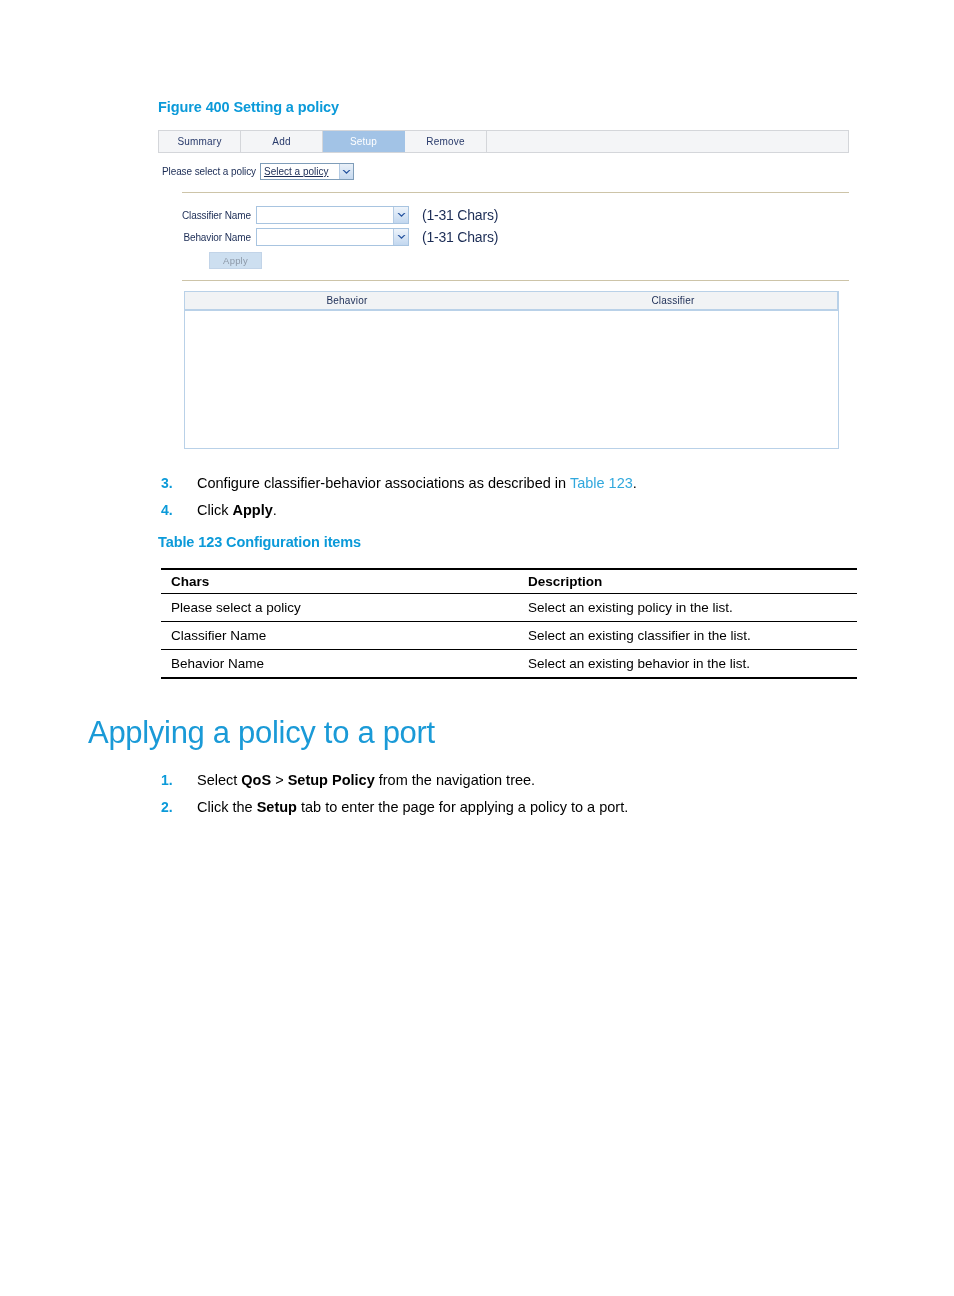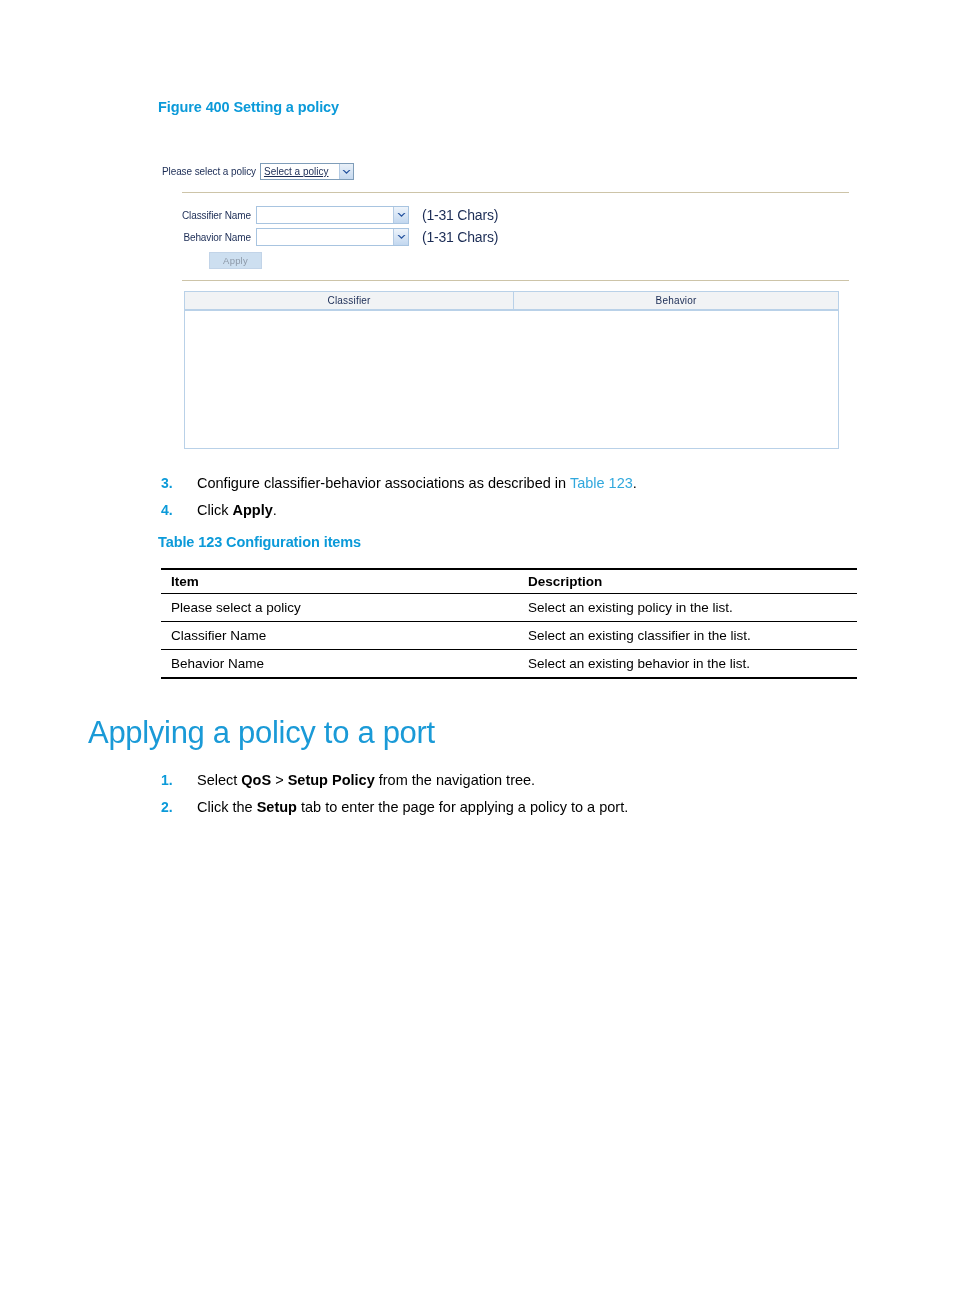--- a/index.html
+++ b/index.html
@@ -323,20 +323,35 @@
 </style>
 </head>
 <body>
 
 <div class="page">
 
   <div class="figure-caption">Figure 400 Setting a policy</div>
 
   <div class="figure-shot">
 
+    <div class="tabbar">
+      <div class="tab">
+        <span>Summary</span>
+      </div>
+      <div class="tab">
+        <span>Add</span>
+      </div>
+      <div class="tab active">
+        <span>Setup</span>
+      </div>
+      <div class="tab">
+        <span>Remove</span>
+      </div>
+      <div class="tab-filler"></div>
+    </div>
 
     <div class="policy-row">
       <span class="policy-label">Please select a policy</span>
       <div class="select-box">
         <span class="sel-text">Select a policy</span>
         <span class="select-arrow">
           <svg width="9" height="6" viewBox="0 0 9 6">
               <path d="M0.5 1 L4.5 5 L8.5 1 L7 1 L4.5 3.3 L2 1 Z" fill="#1f4e9c"></path>
             </svg>
         </span>
@@ -376,22 +391,22 @@
       <div class="apply-row">
         <div class="apply-btn">Apply</div>
       </div>
 
     </div>
 
     <div class="divider d2"></div>
 
     <div class="res-table">
       <div class="res-head">
+        <div class="res-th c2">Behavior</div>
         <div class="res-th c1">Classifier</div>
-        <div class="res-th c2">Behavior</div>
       </div>
       <div class="res-body"></div>
     </div>
 
   </div>
 
   <div class="steps steps-a">
     <div class="step">
       <span class="step-num">3.</span>
       <span class="step-text"><span>Configure classifier-behavior associations as described in </span><span class="xref">Table 123</span><span>.</span></span>
@@ -400,21 +415,21 @@
       <span class="step-num">4.</span>
       <span class="step-text"><span>Click </span><b>Apply</b><span>.</span></span>
     </div>
   </div>
 
   <div class="table-caption">Table 123 Configuration items</div>
 
   <table class="cfg-table">
     <thead>
       <tr>
-        <th class="cfg-col1">Item</th>
+        <th class="cfg-col1">Chars</th>
         <th>Description</th>
       </tr>
     </thead>
     <tbody>
       <tr>
         <td>Please select a policy</td>
         <td>Select an existing policy in the list.</td>
       </tr>
       <tr>
         <td>Classifier Name</td>

